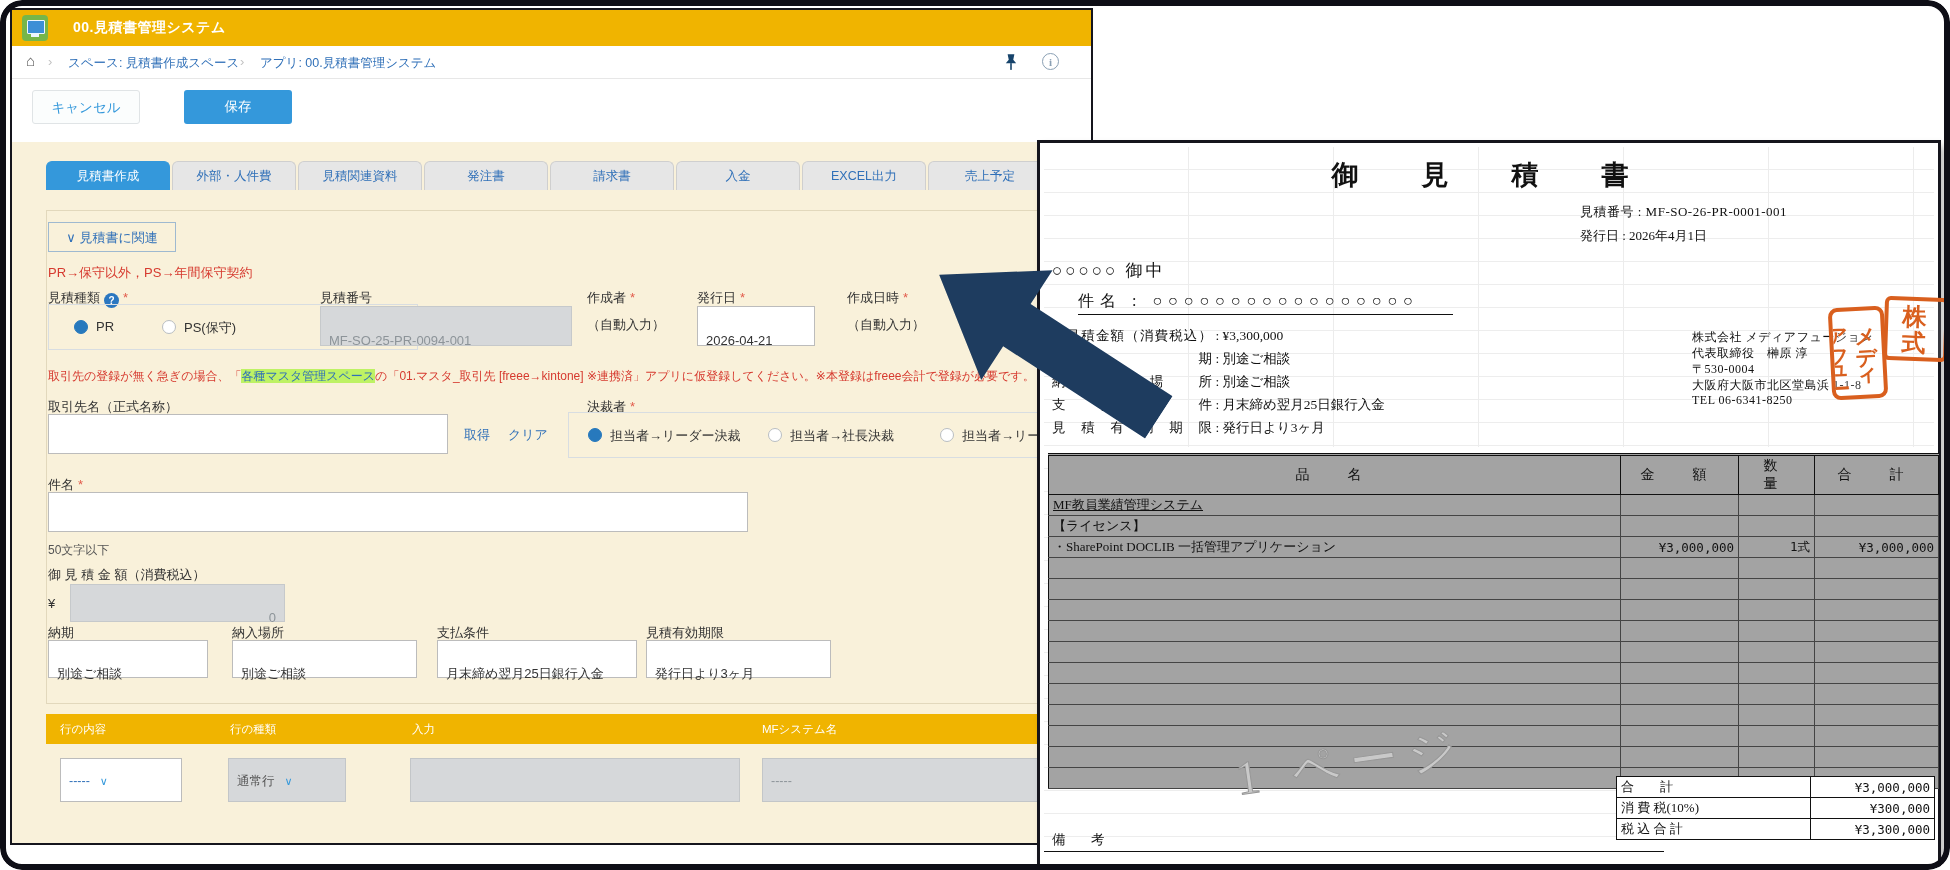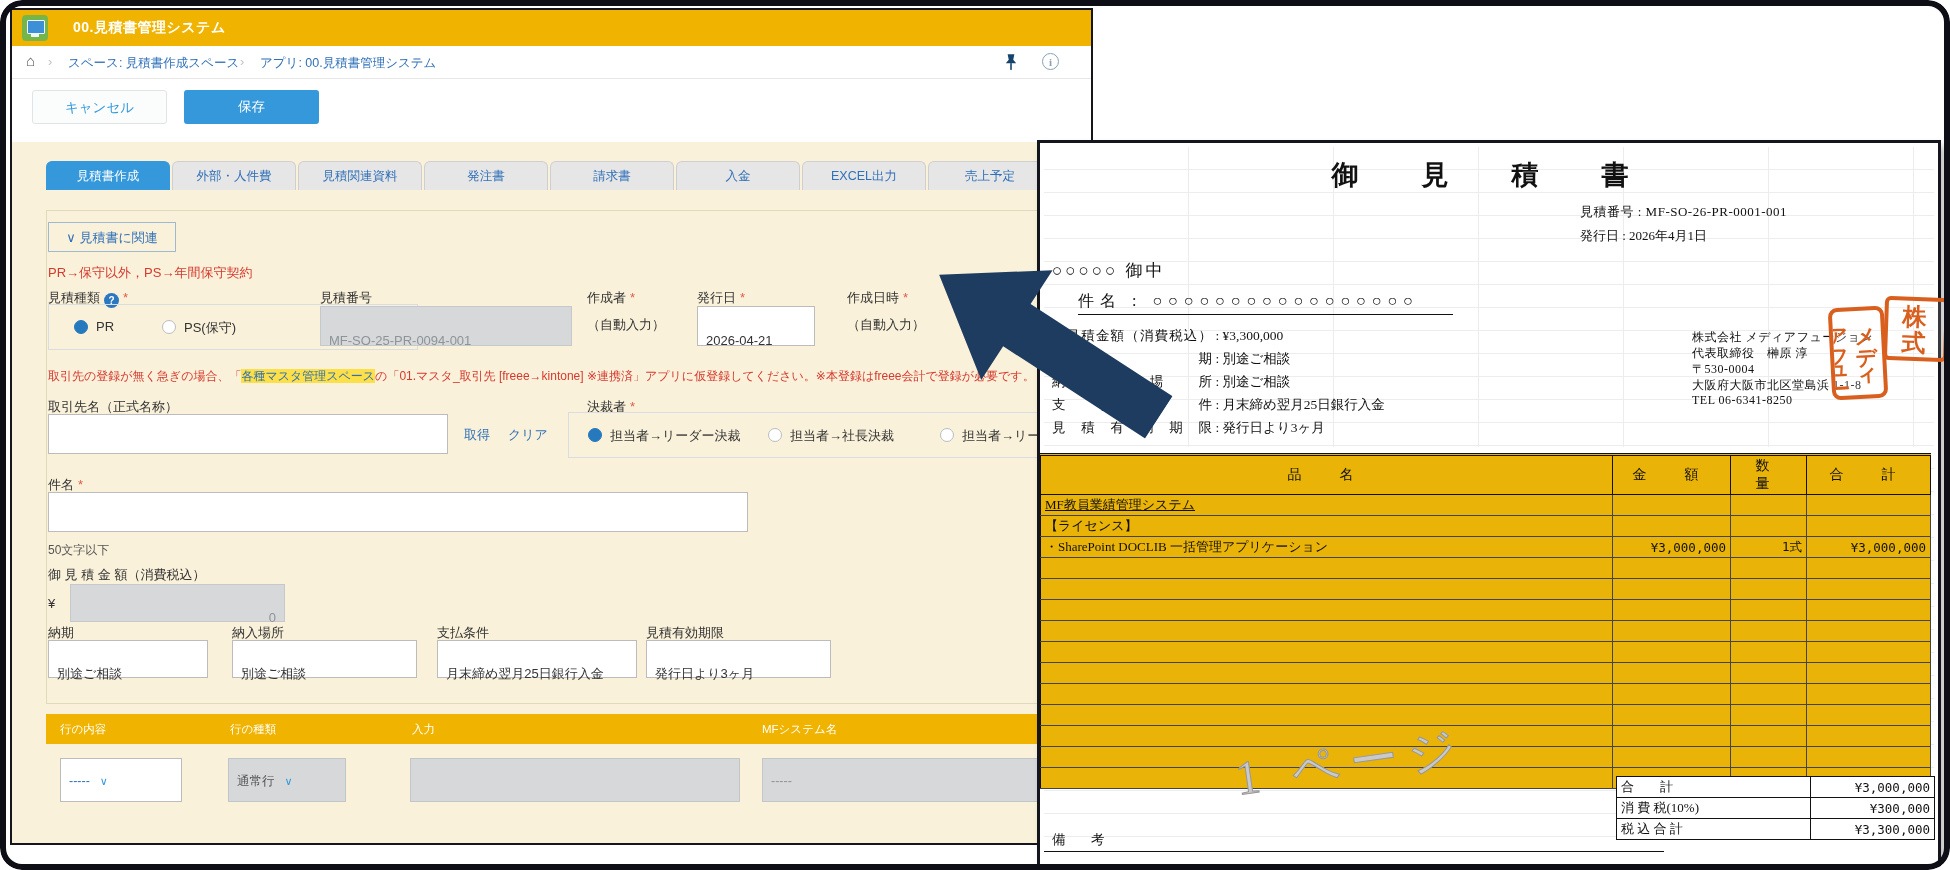--- a/index.html
+++ b/index.html
@@ -14,21 +14,21 @@
   .appicon .scr{position:absolute;left:5px;top:5px;width:16px;height:12px;background:#3d8fd6;border:1.5px solid #eef6ff;border-radius:1px;}
   .appicon .base{position:absolute;left:9px;top:19px;width:8px;height:3px;background:#eef6ff;}
   .apptitle{position:absolute;left:48px;top:9px;color:#fff;font-size:14px;font-weight:bold;letter-spacing:.5px;margin-left:13px;}
   .crumbbar{position:absolute;left:0;top:36px;right:0;height:32px;background:#fff;border-bottom:1px solid #e7e7e7;}
   .homeicon{position:absolute;left:14px;top:6px;font-size:15px;color:#555;}
   .crumbsep{position:absolute;top:8px;color:#c2c2c2;font-size:13px;}
   .crumblink{position:absolute;top:9px;color:#3070b8;font-size:12.5px;white-space:nowrap;}
   .pinicon{position:absolute;left:990px;top:7px;width:18px;height:18px;}
   .infoicon{position:absolute;left:1030px;top:7px;width:17px;height:17px;border:1.5px solid #8aa0b4;border-radius:50%;color:#8aa0b4;
             font-size:11px;text-align:center;line-height:16px;font-family:"Liberation Serif",serif;font-weight:bold;box-sizing:border-box;}
-  .btn{position:absolute;top:80px;width:135px;height:34px;border-radius:3px;font-size:13.5px;text-align:center;line-height:34px;cursor:pointer;}
+  .btn{position:absolute;top:80px;width:108px;height:34px;border-radius:3px;font-size:13.5px;text-align:center;line-height:34px;cursor:pointer;}
   .btn.cancel{left:20px;background:#fbfdfd;border:1px solid #e0e4e6;color:#3498db;box-sizing:border-box;}
   .btn.save{left:172px;background:#3498db;color:#fff;}
   .cream{position:absolute;left:0;top:132px;right:0;bottom:0;background:#f9f1da;}
   .tab{position:absolute;top:151px;width:124px;height:29px;border-radius:6px 6px 0 0;text-align:center;line-height:29px;
        font-size:12.5px;background:#e6e6e6;border:1px solid #cfcfcf;border-bottom:none;color:#3070b8;box-sizing:border-box;white-space:nowrap;overflow:hidden;}
   .tab.active{background:#3498db;border-color:#3498db;color:#fff;}
   .panel{position:absolute;left:34px;top:200px;width:1041px;height:494px;border:1px solid #e2d8bc;box-sizing:border-box;}
   .toggle{position:absolute;left:36px;top:212px;width:128px;height:30px;border:1px solid #9fb9d0;color:#3070b8;font-size:13px;
           line-height:30px;text-align:center;background:#f9f1da;box-sizing:border-box;}
   .rednote{position:absolute;color:#d63a2f;font-size:13px;white-space:nowrap;}
@@ -66,21 +66,21 @@
   .subjline{left:12px;top:148px;font-size:16px;letter-spacing:6px;border-bottom:1.5px solid #111;padding:0 34px 2px 0;margin-left:26px;}
   .metarow{left:12px;font-size:13.5px;white-space:nowrap;}
   .mlabel{display:inline-block;width:160px;text-align:justify;text-align-last:justify;}
   .company{left:652px;font-size:12px;white-space:nowrap;letter-spacing:.5px;}
   .sealwrap{left:788px;top:148px;width:130px;height:135px;}
   .seal{position:absolute;border:4px solid #d95f1e;color:#d95f1e;font-weight:bold;overflow:hidden;box-sizing:border-box;background:rgba(255,255,255,.15);}
   .seal.back{left:56px;top:6px;width:64px;height:64px;border-radius:6px;transform:rotate(2deg);font-size:24px;line-height:26px;
              letter-spacing:4px;padding:3px;text-align:center;}
   .seal.front{left:2px;top:16px;width:56px;height:92px;border-radius:9px;transform:rotate(-3deg);writing-mode:vertical-rl;
               font-size:21px;letter-spacing:-3px;padding:2px;}
-  .itemstable{position:absolute;left:0;top:310px;width:890px;border-collapse:collapse;z-index:2;background:#eab308;table-layout:fixed;}
+  .itemstable{position:absolute;left:8px;top:310px;width:890px;border-collapse:collapse;z-index:2;background:#a3a3a3;table-layout:fixed;}
   .itemstable th{border:1px solid #111;border-top:3px double #111;height:24px;font-size:14px;font-weight:normal;letter-spacing:12px;}
   .itemstable td{border:1px solid #444;border-left:1px solid #111;height:20px;font-size:13px;padding:0 4px;white-space:nowrap;overflow:hidden;}
   .itemstable td.num{text-align:right;font-family:"DejaVu Sans Mono",monospace;font-size:12.5px;}
   .uline{text-decoration:underline;}
   .totals{position:absolute;left:576px;top:633px;width:318px;border-collapse:collapse;z-index:2;background:#fff;table-layout:fixed;}
   .totals td{border:1px solid #111;height:20px;font-size:13px;padding:0 4px;white-space:nowrap;}
   .totals td.num{text-align:right;font-family:"DejaVu Sans Mono",monospace;font-size:12.5px;}
   .noteslab{left:12px;top:688px;font-size:13.5px;letter-spacing:6px;}
   .notesline{position:absolute;left:4px;top:708px;width:620px;border-top:1.5px solid #111;z-index:2;}
   .watermark{left:195px;top:588px;font-size:48px;color:#c9c9c9;-webkit-text-stroke:1px #979797;letter-spacing:10px;
@@ -144,21 +144,21 @@
     <div class="rgroup" style="left:36px;top:294px;width:370px;height:46px"></div>
     <div class="rdo on" style="left:62px;top:310px"></div>
     <div class="rlab" style="left:84px;top:309px">PR</div>
     <div class="rdo" style="left:150px;top:310px"></div>
     <div class="rlab" style="left:172px;top:309px">PS(保守)</div>
     <div class="inp dis" style="left:308px;top:296px;width:252px;height:40px;line-height:40px">MF-SO-25-PR-0094-001</div>
     <div class="auto" style="left:575px;top:306px">（自動入力）</div>
     <div class="inp" style="left:685px;top:296px;width:118px;height:40px;line-height:40px">2026-04-21</div>
     <div class="auto" style="left:835px;top:306px">（自動入力）</div>
 
-    <div class="rednote" style="left:36px;top:358px;font-size:12px"><span>取引先の登録が無く急ぎの場合、「</span><span style="color:#3070b8;background:#fde047">各種マスタ管理スペース</span><span>の「01.マスタ_取引先 [freee→kintone] ※連携済」アプリに仮登録してください。※本登録はfreee会計で登録が必要です。</span></div>
+    <div class="rednote" style="left:36px;top:358px;font-size:12px"><span>取引先の登録が無く急ぎの場合、「</span><span style="color:#3070b8;background:#bef264">各種マスタ管理スペース</span><span>の「01.マスタ_取引先 [freee→kintone] ※連携済」アプリに仮登録してください。※本登録はfreee会計で登録が必要です。</span></div>
 
     <div class="flabel" style="left:36px;top:388px">取引先名（正式名称）</div>
     <div class="flabel" style="left:575px;top:388px"><span>決裁者</span><span class="req">*</span></div>
     <div class="inp" style="left:36px;top:404px;width:400px;height:40px"></div>
     <div class="link" style="left:452px;top:416px">取得</div>
     <div class="link" style="left:496px;top:416px">クリア</div>
     <div class="rgroup" style="left:556px;top:402px;width:519px;height:46px"></div>
     <div class="rdo on" style="left:576px;top:418px"></div>
     <div class="rlab" style="left:598px;top:417px">担当者→リーダー決裁</div>
     <div class="rdo" style="left:756px;top:418px"></div>

